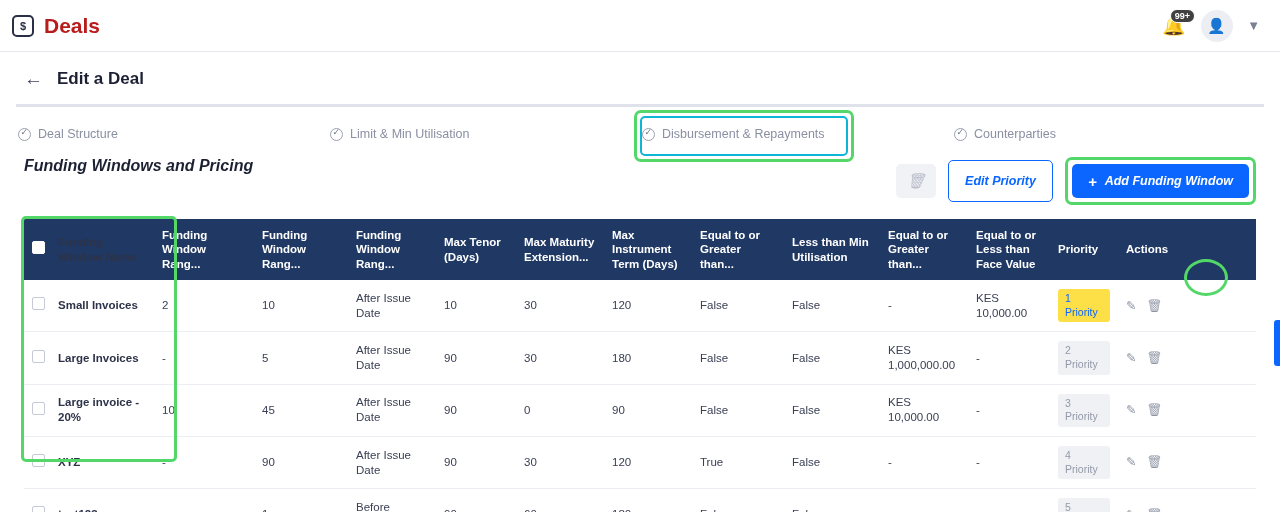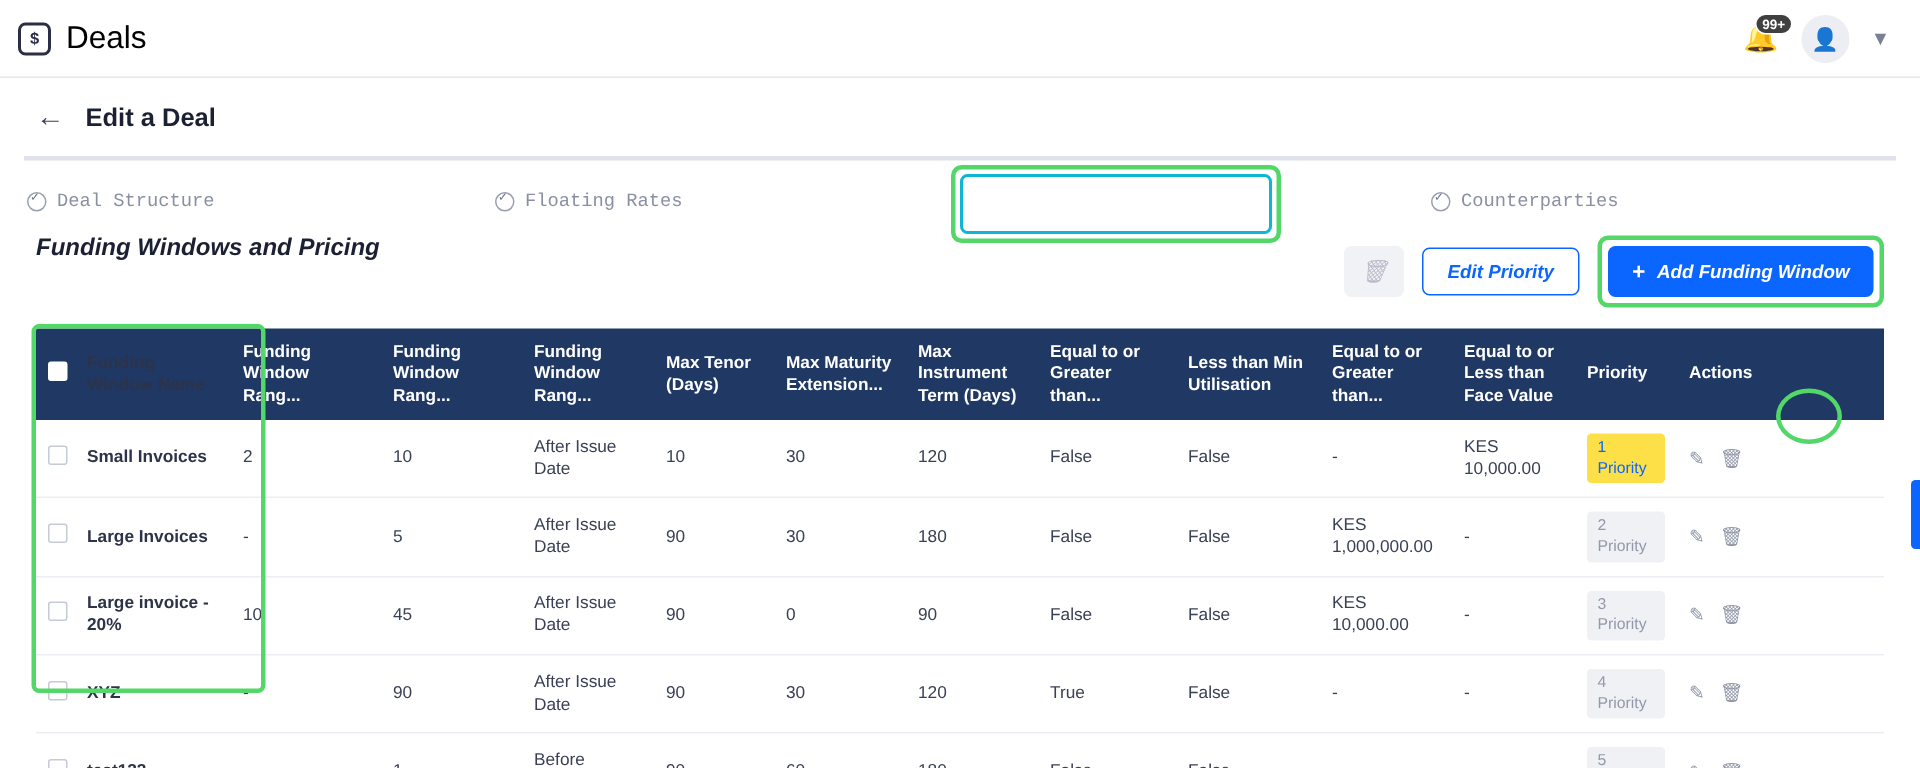--- a/index.html
+++ b/index.html
@@ -19,21 +19,21 @@
     border-bottom: 1px solid #e6e8ee;
     background: #fff;
     padding: 0 20px 0 12px;
   }
   .topbar-left { display:flex; align-items:center; gap:10px; }
   .deal-icon {
     width: 22px; height: 22px; border: 2px solid #2b2f45; border-radius: 5px;
     display:flex; align-items:center; justify-content:center;
     font-size: 11px; font-weight: bold; color:#2b2f45;
   }
-  .page-title-top { font-size: 21px; font-weight: normal; color:#000000; }
+  .page-title-top { font-size: 21px; font-weight: bold; color:#b91c1c; }
   .topbar-right { margin-left:auto; display:flex; align-items:center; gap:14px; }
   .bell-wrap { position: relative; width: 26px; height: 26px; }
   .bell {
     font-size: 19px; color:#6b7180; line-height: 26px; text-align:center; display:block;
   }
   .badge {
     position:absolute; top:-4px; right:-8px;
     background:#404040; color:#fff; font-size:9px; font-weight:bold;
     border-radius:9px; padding:1px 4px; min-width:22px; text-align:center;
     border: 1px solid #fff;
@@ -45,21 +45,21 @@
   .chev { color:#7a8093; font-size:13px; }
 
   
   .content { padding: 0 16px; }
 
   .back-row { display:flex; align-items:center; gap:14px; padding: 16px 8px 10px 8px; }
   .back-arrow { font-size:19px; color:#3c4256; }
   .back-title { font-size:17px; font-weight:bold; color:#1c2033; }
 
   
-  .stepper { display:flex; align-items:flex-start; margin-top:4px;font-family:Liberation Mono, monospace; }
+  .stepper { display:flex; align-items:flex-start; margin-top:4px; }
   .step { flex:1; padding-top:12px; position:relative; }
   .step .bar { position:absolute; top:0; left:0; right:0; height:3px; background:#dfe2ea; }
   .step.active .bar { background:#0a66ff; }
   .step .lbl { display:flex; align-items:center; gap:7px; padding: 11px 0 0 2px; font-size:12.5px; color:#8a90a2; }
   .step.active .lbl { color:#0a66ff; font-weight:bold; }
   .dot { width:13px; height:13px; border-radius:50%; border:1.5px solid #b6bbc9; display:inline-block; position:relative; }
   .dot.check { border-color:#9aa0b0; }
   .dot.check:after {
     content:"✓"; position:absolute; left:1.5px; top:-2px; font-size:9px; color:#6e7policy;
     color:#70768a;
@@ -79,21 +79,21 @@
 
   
   .sec-row { display:flex; align-items:flex-start; padding: 16px 8px 10px 8px; font-style: italic; }
   .sec-title { font-size:16px; font-weight:bold; color:#1c2033; }
   .sec-actions { margin-left:auto; display:flex; align-items:center; gap:12px; }
   .trash-btn {
     width:40px; height:34px; border-radius:5px; background:#f1f2f6;
     display:flex; align-items:center; justify-content:center; color:#b9bdc9; font-size:15px;
   }
   .btn-outline {
-    height:32px; padding:0 16px; border:1.5px solid #0a66ff; border-radius:5px;
+    height:42px; padding:0 16px; border:1.5px solid #0a66ff; border-radius:5px;
     color:#0a66ff; font-size:12.5px; font-weight:bold; display:flex; align-items:center;
     background:#fff;
   }
   .btn-primary {
     height:34px; padding:0 16px; border-radius:5px; background:#0a66ff; color:#fff;
     font-size:12.5px; font-weight:bold; display:flex; align-items:center; gap:8px;
   }
   .btn-primary .plus { font-size:15px; font-weight:bold; }
   .btn-wrap-hl { padding:4px; border:3px solid #53d769; border-radius:7px; display:flex; }
 
@@ -173,25 +173,29 @@
         <div class="bar"></div>
         <div class="lbl">
             <span class="dot check"></span>
           <span>Deal Structure</span>
           </div>
       </div>
       <div class="step">
         <div class="bar"></div>
         <div class="lbl">
             <span class="dot check"></span>
-          <span>Floating Rates</span>
+          <span>Limit &amp; Min Utilisation</span>
           </div>
       </div>
       <div class="step">
         <div class="bar"></div>
+        <div class="lbl">
+            <span class="dot check"></span>
+          <span>Disbursement &amp; Repayments</span>
+          </div>
       </div>
       <div class="step">
         <div class="bar"></div>
         <div class="lbl">
             <span class="dot check"></span>
           <span>Counterparties</span>
           </div>
       </div>
     </div>
 

